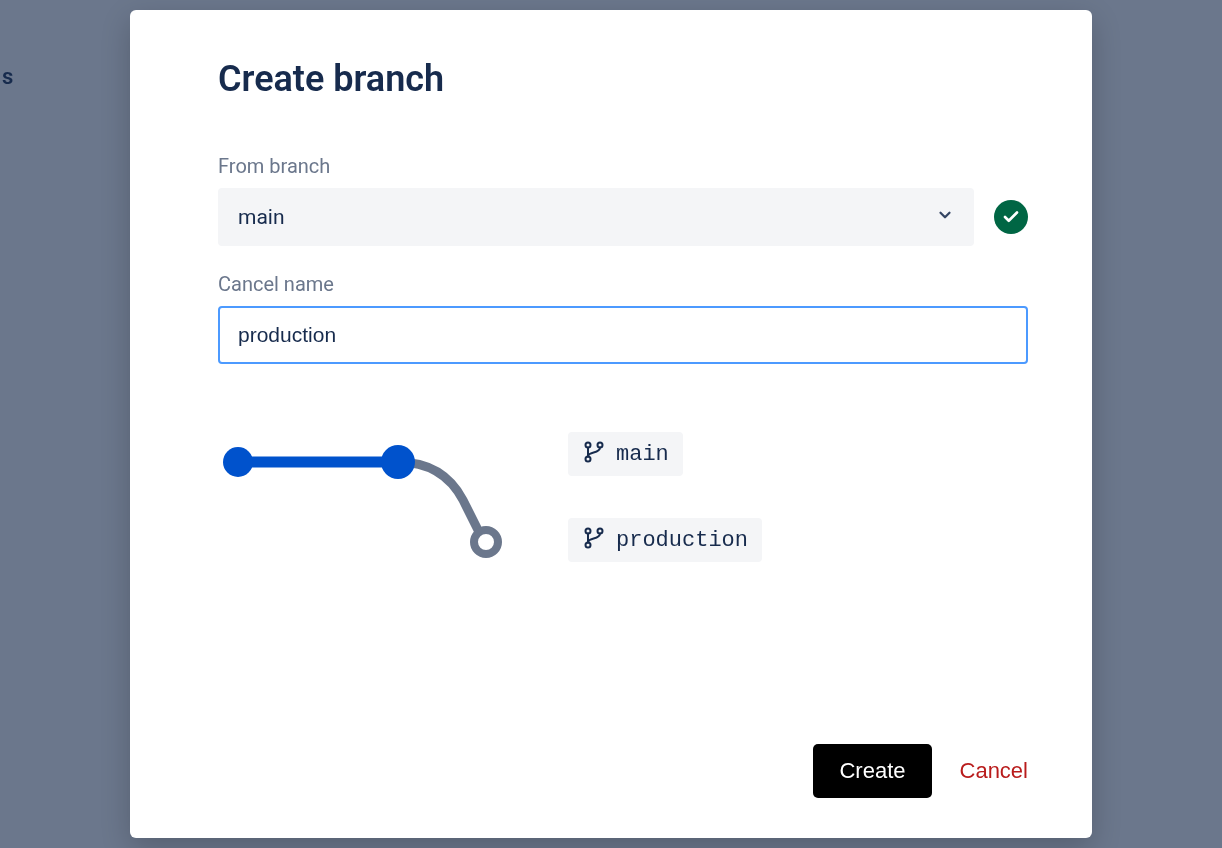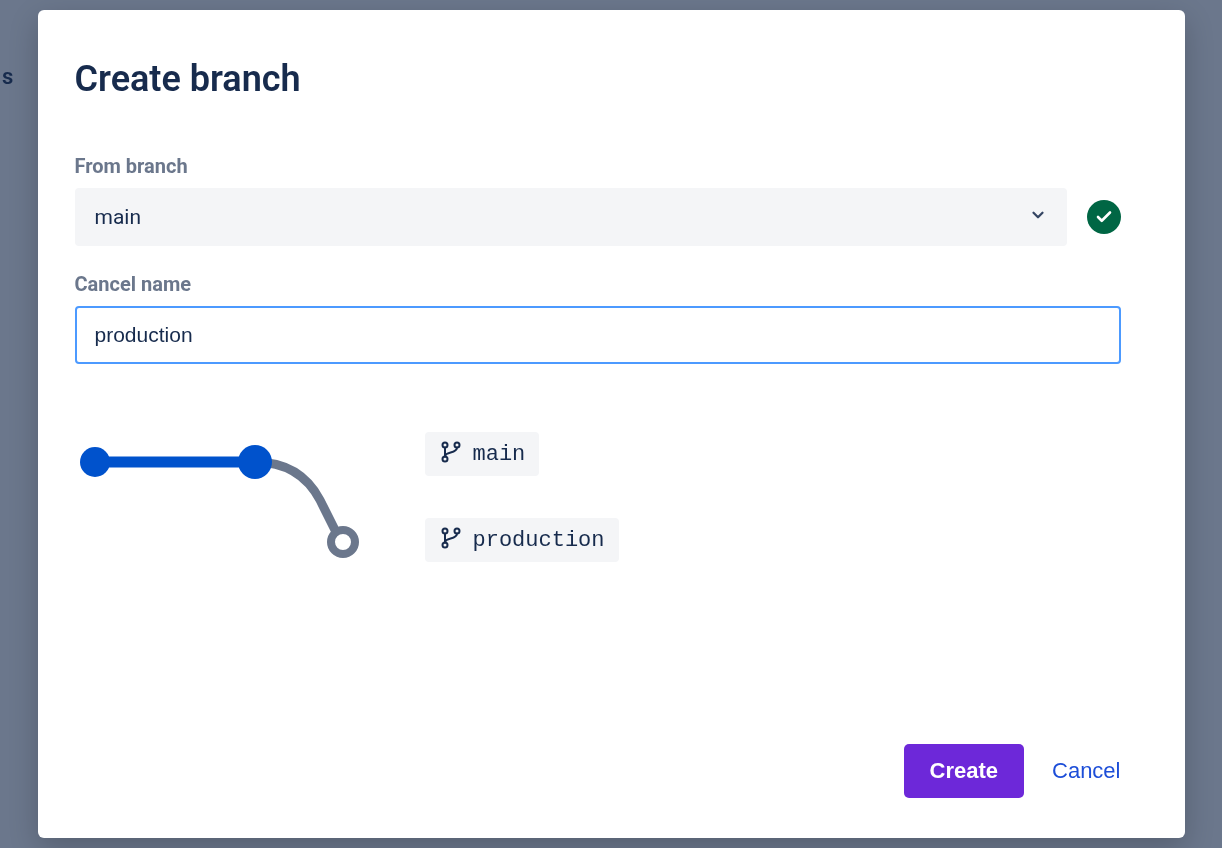--- a/index.html
+++ b/index.html
@@ -13,40 +13,40 @@
       width: 1222px;
       height: 848px;
       display: flex;
       align-items: center;
       justify-content: center;
       position: relative;
     }
     .modal {
       background: #ffffff;
       border-radius: 6px;
-      width: 1147px;
+      width: 962px;
       height: 828px;
-      padding: 48px 64px 40px 37px;
+      padding: 48px 64px 40px 88px;
       display: flex;
       flex-direction: column;
       position: relative;
       box-shadow: 0 10px 30px rgba(0,0,0,0.2);
     }
     .modal-title {
       font-size: 36px;
       font-weight: 600;
       color: #172b4d;
       margin-bottom: 54px;
     }
     .field-group {
       margin-bottom: 26px;
     }
     .field-label {
       font-size: 20px;
-      font-weight: 700;
+      font-weight: 400;
       color: #6b778c;
       margin-bottom: 10px;
       display: block;
     }
     .from-branch-row {
       display: flex;
       align-items: center;
       gap: 20px;
     }
     .select-wrapper {
@@ -129,33 +129,33 @@
       color: #172b4d;
     }
     .footer {
       margin-top: auto;
       display: flex;
       justify-content: flex-end;
       align-items: center;
       gap: 28px;
     }
     .btn-primary {
-      background: #6d28d9;
+      background: #000000;
       color: #ffffff;
       border: none;
       border-radius: 5px;
       padding: 14px 26px;
       font-size: 22px;
-      font-weight: 700;
+      font-weight: 400;
       cursor: pointer;
     }
     .btn-link {
       background: transparent;
       border: none;
-      color: #1d4ed8;
+      color: #b91c1c;
       font-size: 22px;
       font-weight: 500;
       cursor: pointer;
     }
     .bg-edge-text {
       position: absolute;
       color: #172b4d;
       font-size: 22px;
       font-weight:600;
       z-index: -1;

